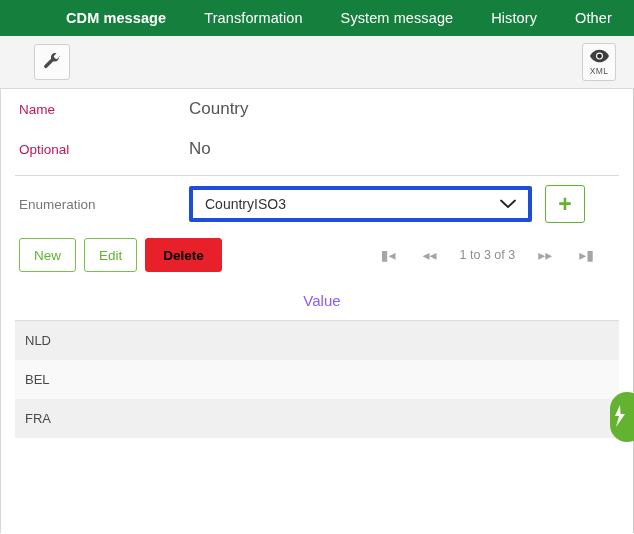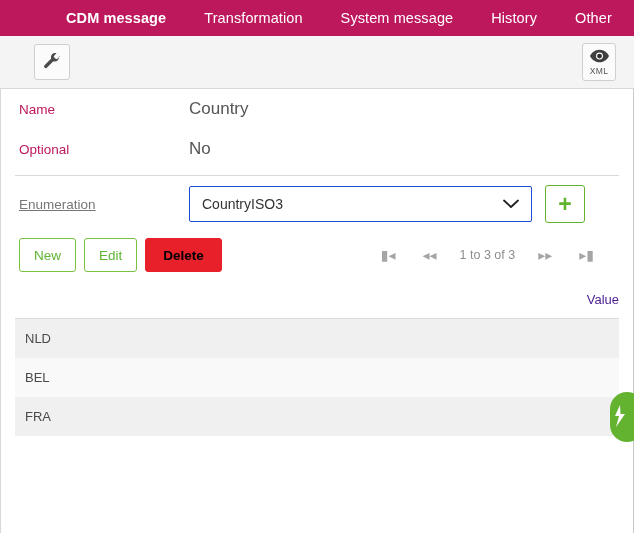--- a/index.html
+++ b/index.html
@@ -13,21 +13,21 @@
     font-family: "Liberation Sans", sans-serif;
     font-size: 13px;
     color: #444;
     overflow: hidden;
     position: relative;
   }
 
   
   .navbar {
     height: 36px;
-    background: #be185d;
+    background: #15803d;
     display: flex;
     align-items: center;
     box-sizing: border-box;
     padding-left: 66px;
   }
   .nav-item {
     color: #ffffff;
     font-size: 14.5px;
     margin-right: 38px;
     white-space: nowrap;
@@ -115,26 +115,25 @@
   .enum-row {
     display: flex;
     align-items: center;
     height: 56px;
     padding-left: 4px;
   }
   .enum-label {
     width: 170px;
     color: #777;
     font-size: 13.5px;
-    text-decoration: underline;
   }
   .select-box {
     width: 343px;
     height: 36px;
-    border: 1px solid #1d4ed8;
+    border: 4px solid #1d4ed8;
     background: #fff;
     border-radius: 2px;
     display: flex;
     align-items: center;
     justify-content: space-between;
     padding: 0 12px;
     box-sizing: border-box;
     cursor: pointer;
   }
   .select-value {
@@ -219,24 +218,24 @@
   }
   .page-gap-2 { margin-right: 21px; }
 
   
   .data-table {
     width: 100%;
     border-collapse: collapse;
     margin-top: 8px;
   }
   .data-table th {
-    text-align: right;
+    text-align: center;
     font-weight: normal;
-    font-size: 13px;
-    color: #4c1d95;
+    font-size: 15px;
+    color: #8b5cf6;
     padding: 6px 0 11px 10px;
     border-bottom: 1px solid #dcdcdc;
   }
   .data-table td {
     font-size: 13px;
     color: #4a4a4a;
     padding: 11px 0 11px 10px;
     height: 17px;
   }
   .row-odd { background: #f0f0f0; }

